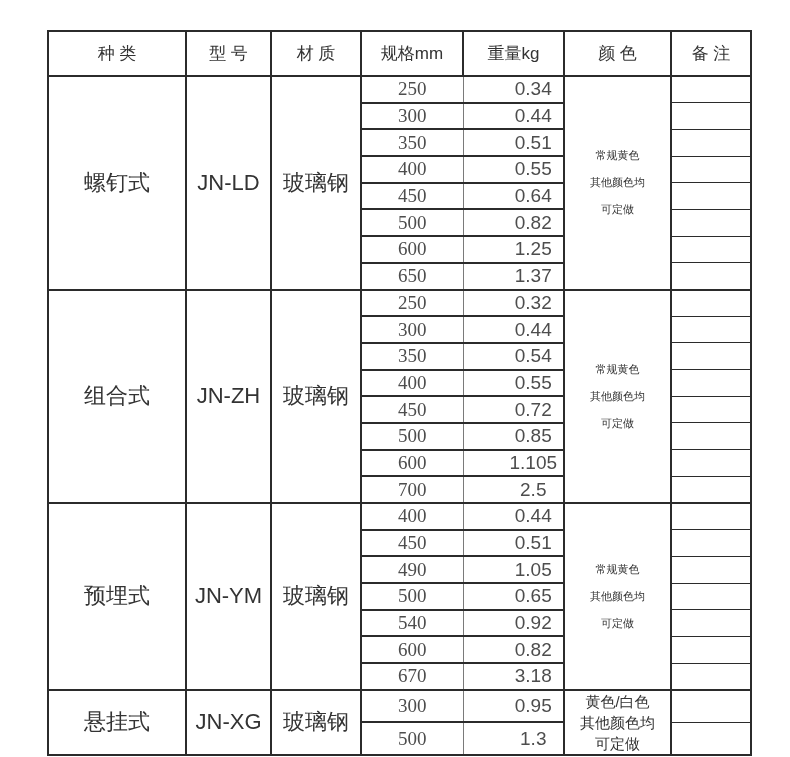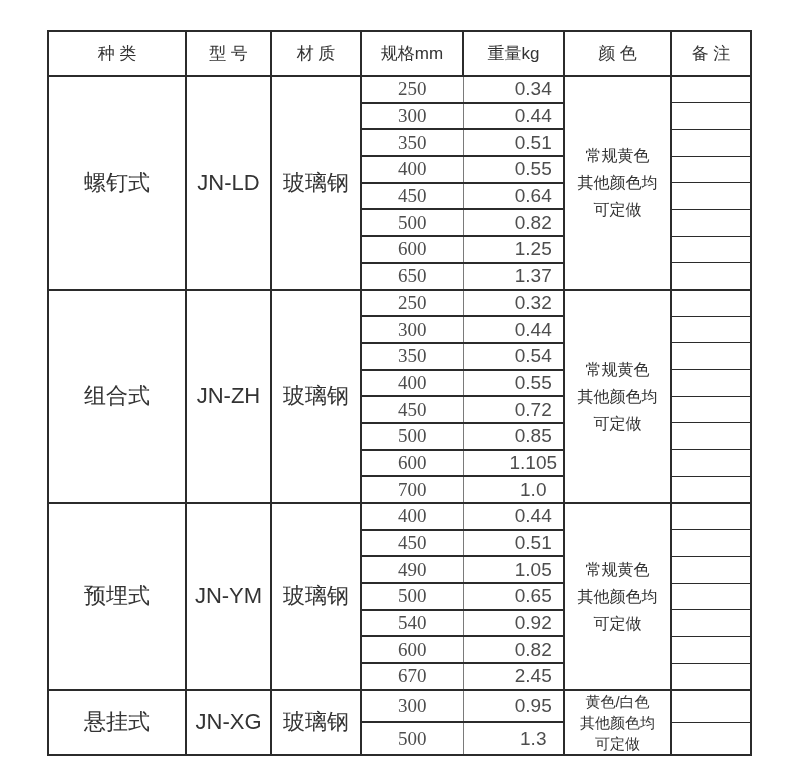--- a/index.html
+++ b/index.html
@@ -40,21 +40,21 @@
     border-left:2px solid var(--border-strong);
     border-right:1px solid var(--border-light);
     font-family:Liberation Serif, serif;
   }
   .cell-weight{
     border-left:1px solid var(--border-light);
     border-right:2px solid var(--border-strong);
     padding-left:40px;
   }
   .cell-color{
-    font-size:16px;line-height:27px;color:var(--text-cjk);
+    font-size:11px;line-height:27px;color:var(--text-cjk);
     white-space:pre-line;
     border-left:2px solid var(--border-strong);
     border-right:2px solid var(--border-strong);
   }
   .cell-color.compact{font-size:15px;line-height:21px;}
   .cell-remark{
     border:1px solid var(--border-strong);
     border-left:2px solid var(--border-strong);
     border-right:2px solid var(--border-strong);
   }
@@ -168,21 +168,21 @@
           <td class="cell-weight">0.85</td>
           <td class="cell-remark"></td>
         </tr>
         <tr class="data-row">
           <td class="cell-spec">600</td>
           <td class="cell-weight">1.105</td>
           <td class="cell-remark"></td>
         </tr>
         <tr class="data-row">
           <td class="cell-spec">700</td>
-          <td class="cell-weight">1.0</td>
+          <td class="cell-weight">2.5</td>
           <td class="cell-remark"></td>
         </tr>
         <tr class="data-row">
           <td class="cell-merged sec-top" rowspan="7">预埋式</td>
           <td class="cell-merged sec-top" rowspan="7">JN-YM</td>
           <td class="cell-merged sec-top" rowspan="7">玻璃钢</td>
           <td class="cell-spec sec-top">400</td>
           <td class="cell-weight sec-top">0.44</td>
           <td class="cell-color sec-top" rowspan="7">常规黄色
 其他颜色均
@@ -209,21 +209,21 @@
           <td class="cell-weight">0.92</td>
           <td class="cell-remark"></td>
         </tr>
         <tr class="data-row">
           <td class="cell-spec">600</td>
           <td class="cell-weight">0.82</td>
           <td class="cell-remark"></td>
         </tr>
         <tr class="data-row">
           <td class="cell-spec">670</td>
-          <td class="cell-weight">2.45</td>
+          <td class="cell-weight">3.18</td>
           <td class="cell-remark"></td>
         </tr>
         <tr class="data-row">
           <td class="cell-merged sec-top" rowspan="2">悬挂式</td>
           <td class="cell-merged sec-top" rowspan="2">JN-XG</td>
           <td class="cell-merged sec-top" rowspan="2">玻璃钢</td>
           <td class="cell-spec sec-top">300</td>
           <td class="cell-weight sec-top">0.95</td>
           <td class="cell-color compact sec-top" rowspan="2">黄色/白色
 其他颜色均

